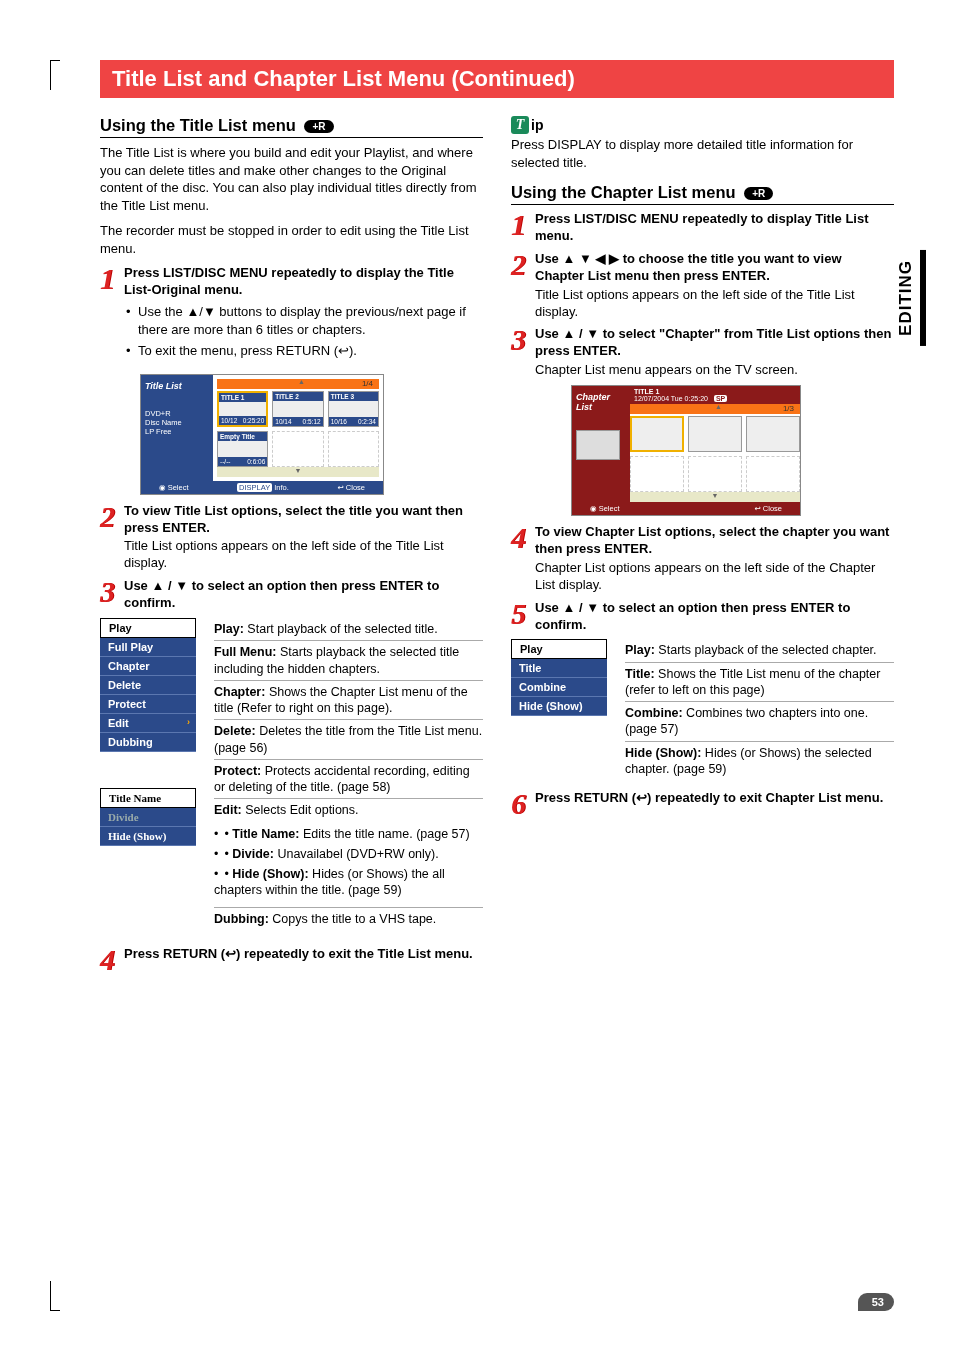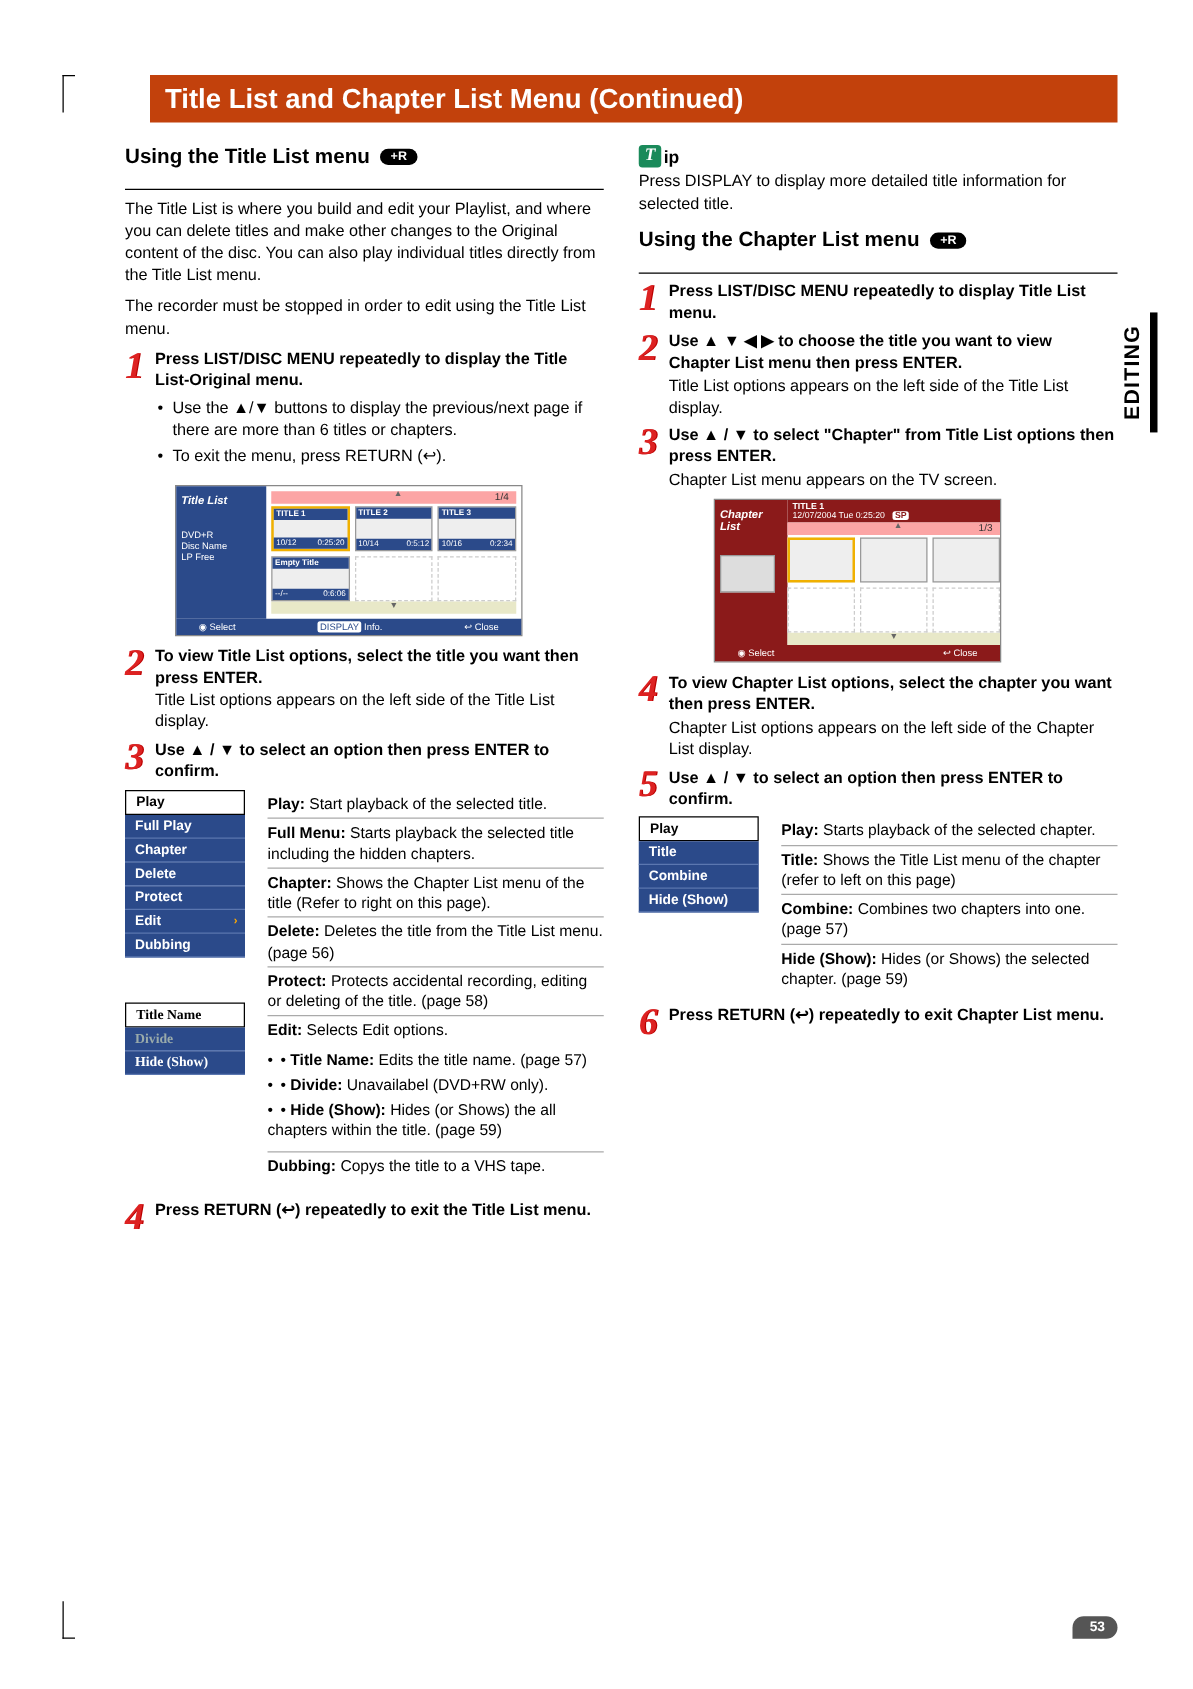--- a/index.html
+++ b/index.html
@@ -7,41 +7,40 @@
     font-family: Arial, Helvetica, sans-serif;
     font-size: 13px;
     color: #000;
     width: 954px;
     height: 1351px;
     background: #fff;
     position: relative;
     padding: 60px 60px 40px 100px;
   }
   .banner {
-    background: #c2410c;
+    background: #ef4444;
     color: #fff;
     font-size: 22px;
     font-weight: bold;
     padding: 6px 12px;
     margin-bottom: 18px;
-    margin-left: 20px;
   }
   .columns {
     display: flex;
     gap: 28px;
   }
   .col {
     flex: 1;
     min-width: 0;
   }
   h2.section {
     font-size: 16.5px;
     font-weight: bold;
     border-bottom: 1.5px solid #000;
-    padding-bottom: 16px;
+    padding-bottom: 2px;
     margin-bottom: 6px;
   }
   .badge {
     display: inline-block;
     background: #000;
     color: #fff;
     border-radius: 10px;
     font-size: 10px;
     font-weight: bold;
     padding: 1px 8px;
@@ -70,37 +69,37 @@
   .stepcontent { flex:1; }
   .stepcontent .lead { font-weight: bold; line-height:1.3; }
   .stepcontent p { line-height:1.3; margin-top:2px; }
   ul.bullets { list-style: none; padding-left: 14px; margin: 4px 0 8px 0;}
   ul.bullets li { position:relative; line-height:1.35; margin-bottom:4px;}
   ul.bullets li::before { content:"•"; position:absolute; left:-12px; }
   ul.subbullets { list-style:none; padding-left:0; margin-top:4px;}
   ul.subbullets li { margin-bottom:4px; line-height:1.3;}
   ul.subbullets li::before { content:"•"; margin-right:6px; margin-left:0;}
   .tv-mock {
-    width: 278px;
+    width: 244px;
     margin: 6px 0 8px 40px;
     border: 1px solid #888;
     font-size: 8px;
     background:#fff;
   }
   .tv-head { display:flex; }
   .tv-side {
     background:#2b4a8a;
     color:#fff;
     width:72px;
     padding:6px 4px;
     font-size:7.5px;
   }
   .tv-side .tl-label{font-style:italic;font-weight:bold;font-size:9px;margin-bottom:18px;}
   .tv-body { flex:1; padding:4px; }
-  .tv-pagebar{background:#fca5a5;height:10px;text-align:right;padding:0 6px;font-size:8px;color:#333;margin-bottom:2px;position:relative;}
+  .tv-pagebar{background:#f97316;height:10px;text-align:right;padding:0 6px;font-size:8px;color:#333;margin-bottom:2px;position:relative;}
   .tv-pagebar::before{content:"▲";position:absolute;left:50%;top:-1px;font-size:7px;color:#666;}
   .tv-grid{display:grid;grid-template-columns:repeat(3,1fr);gap:4px;}
   .tv-cell{border:1px solid #999;height:36px;position:relative;background:#eee;}
   .tv-cell.sel{border:2px solid #f0b000;}
   .tv-cap{background:#2b4a8a;color:#fff;font-size:6.5px;padding:1px 2px;position:absolute;bottom:0;left:0;right:0;display:flex;justify-content:space-between;}
   .tv-bot{background:#e8e8c8;height:10px;text-align:center;font-size:7px;color:#666;}
   .tv-foot{background:#2b4a8a;color:#fff;display:flex;justify-content:space-between;padding:2px 18px;font-size:7.5px;}
   
   .tv-mock.chap{width:230px;margin-left:60px;}
   .tv-mock.chap .tv-side{background:#8b1a1a;width:58px;}

